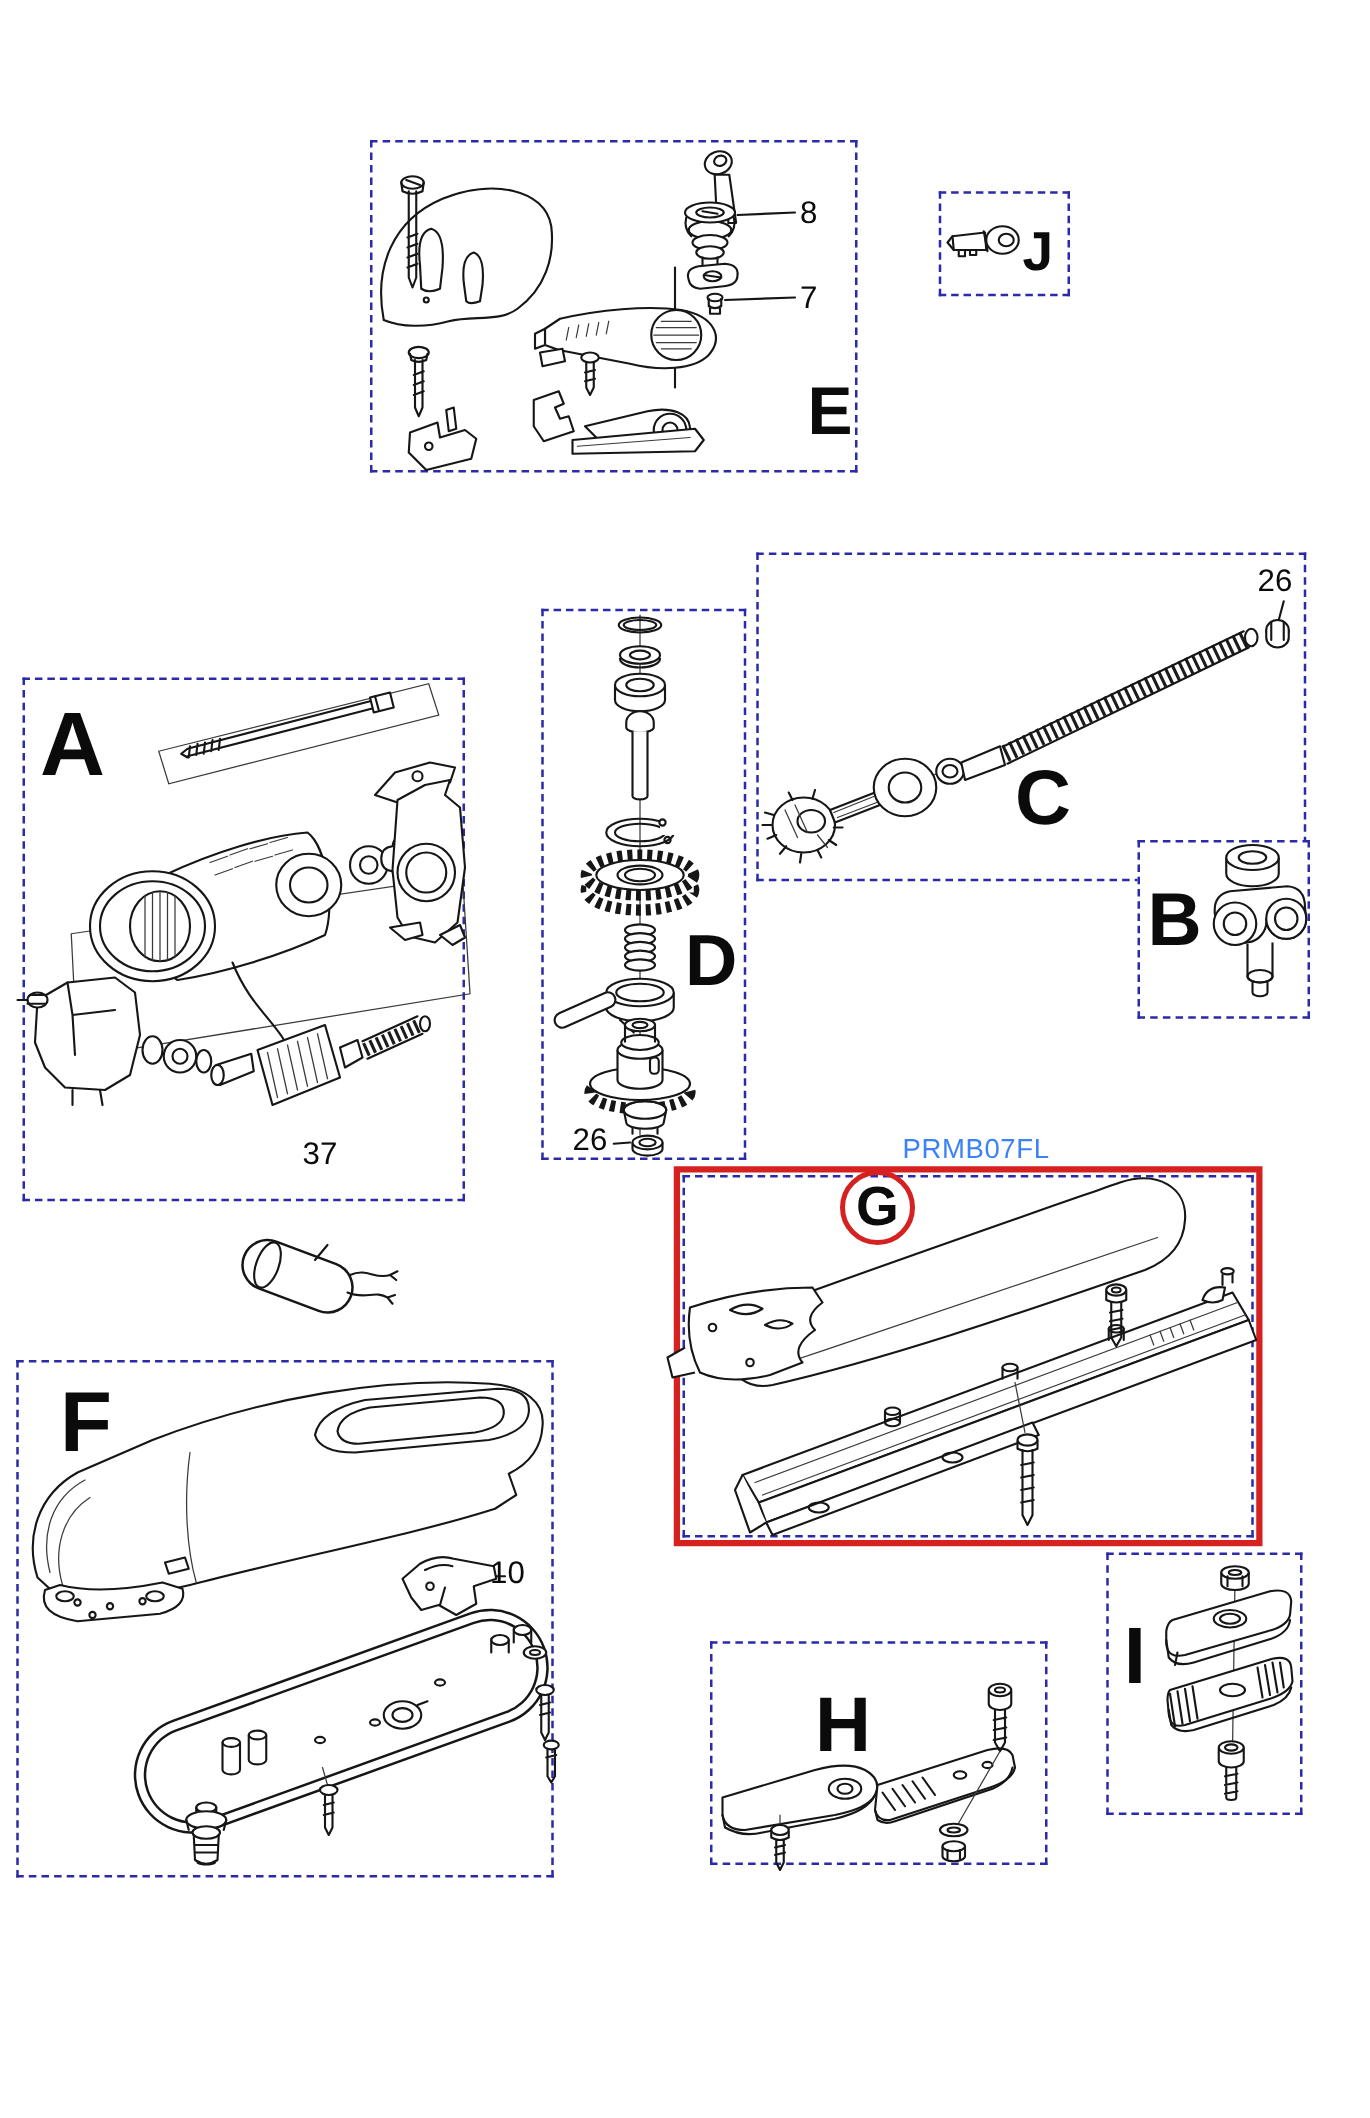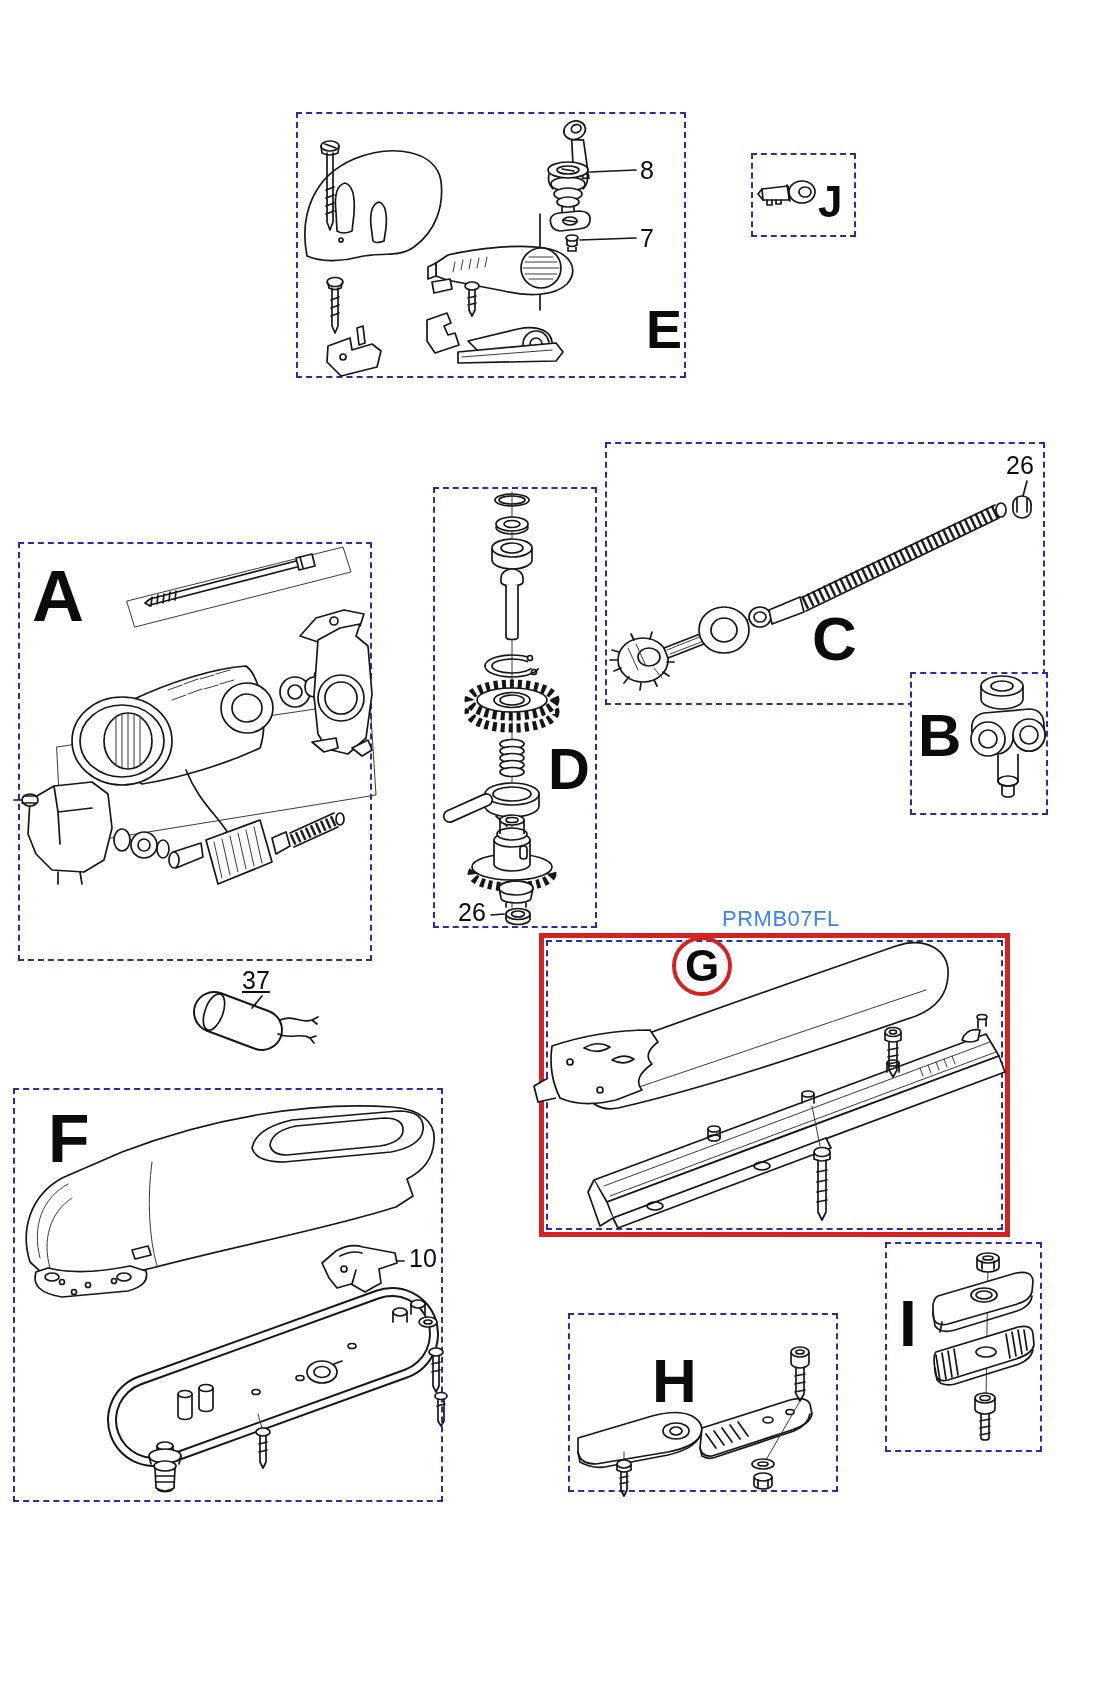--- a/index.html
+++ b/index.html
@@ -509,27 +509,27 @@
   <span class="lbl num" style="left:1006px;top:453px;">26</span>
   <span class="lbl letter" style="left:812px;top:608px;font-size:62px;">C</span>
 
   <span class="lbl letter" style="left:918px;top:706px;font-size:60px;">B</span>
 
   <span class="lbl letter" style="left:32px;top:560px;font-size:72px;">A</span>
 
   <span class="lbl letter" style="left:548px;top:740px;font-size:58px;">D</span>
   <span class="lbl num" style="left:458px;top:900px;">26</span>
 
-  <span class="lbl num" style="left:242px;top:968px;text-decoration:underline;">37</span>
+  <span class="lbl num" style="left:242px;top:911px;">37</span>
 
   <span class="lbl code" style="left:722px;top:908px;">PRMB07FL</span>
   <div class="gcircle">
     <span class="letter" style="font-size:44px;">G</span>
   </div>
 
   <span class="lbl letter" style="left:48px;top:1104px;font-size:68px;">F</span>
-  <span class="lbl num" style="left:409px;top:1246px;">10</span>
+  <span class="lbl num" style="left:392px;top:1246px;">10</span>
 
   <span class="lbl letter" style="left:652px;top:1350px;font-size:62px;">H</span>
 
   <span class="lbl letter" style="left:899px;top:1292px;font-size:64px;">I</span>
 
 </div>
 
 </body></html>

